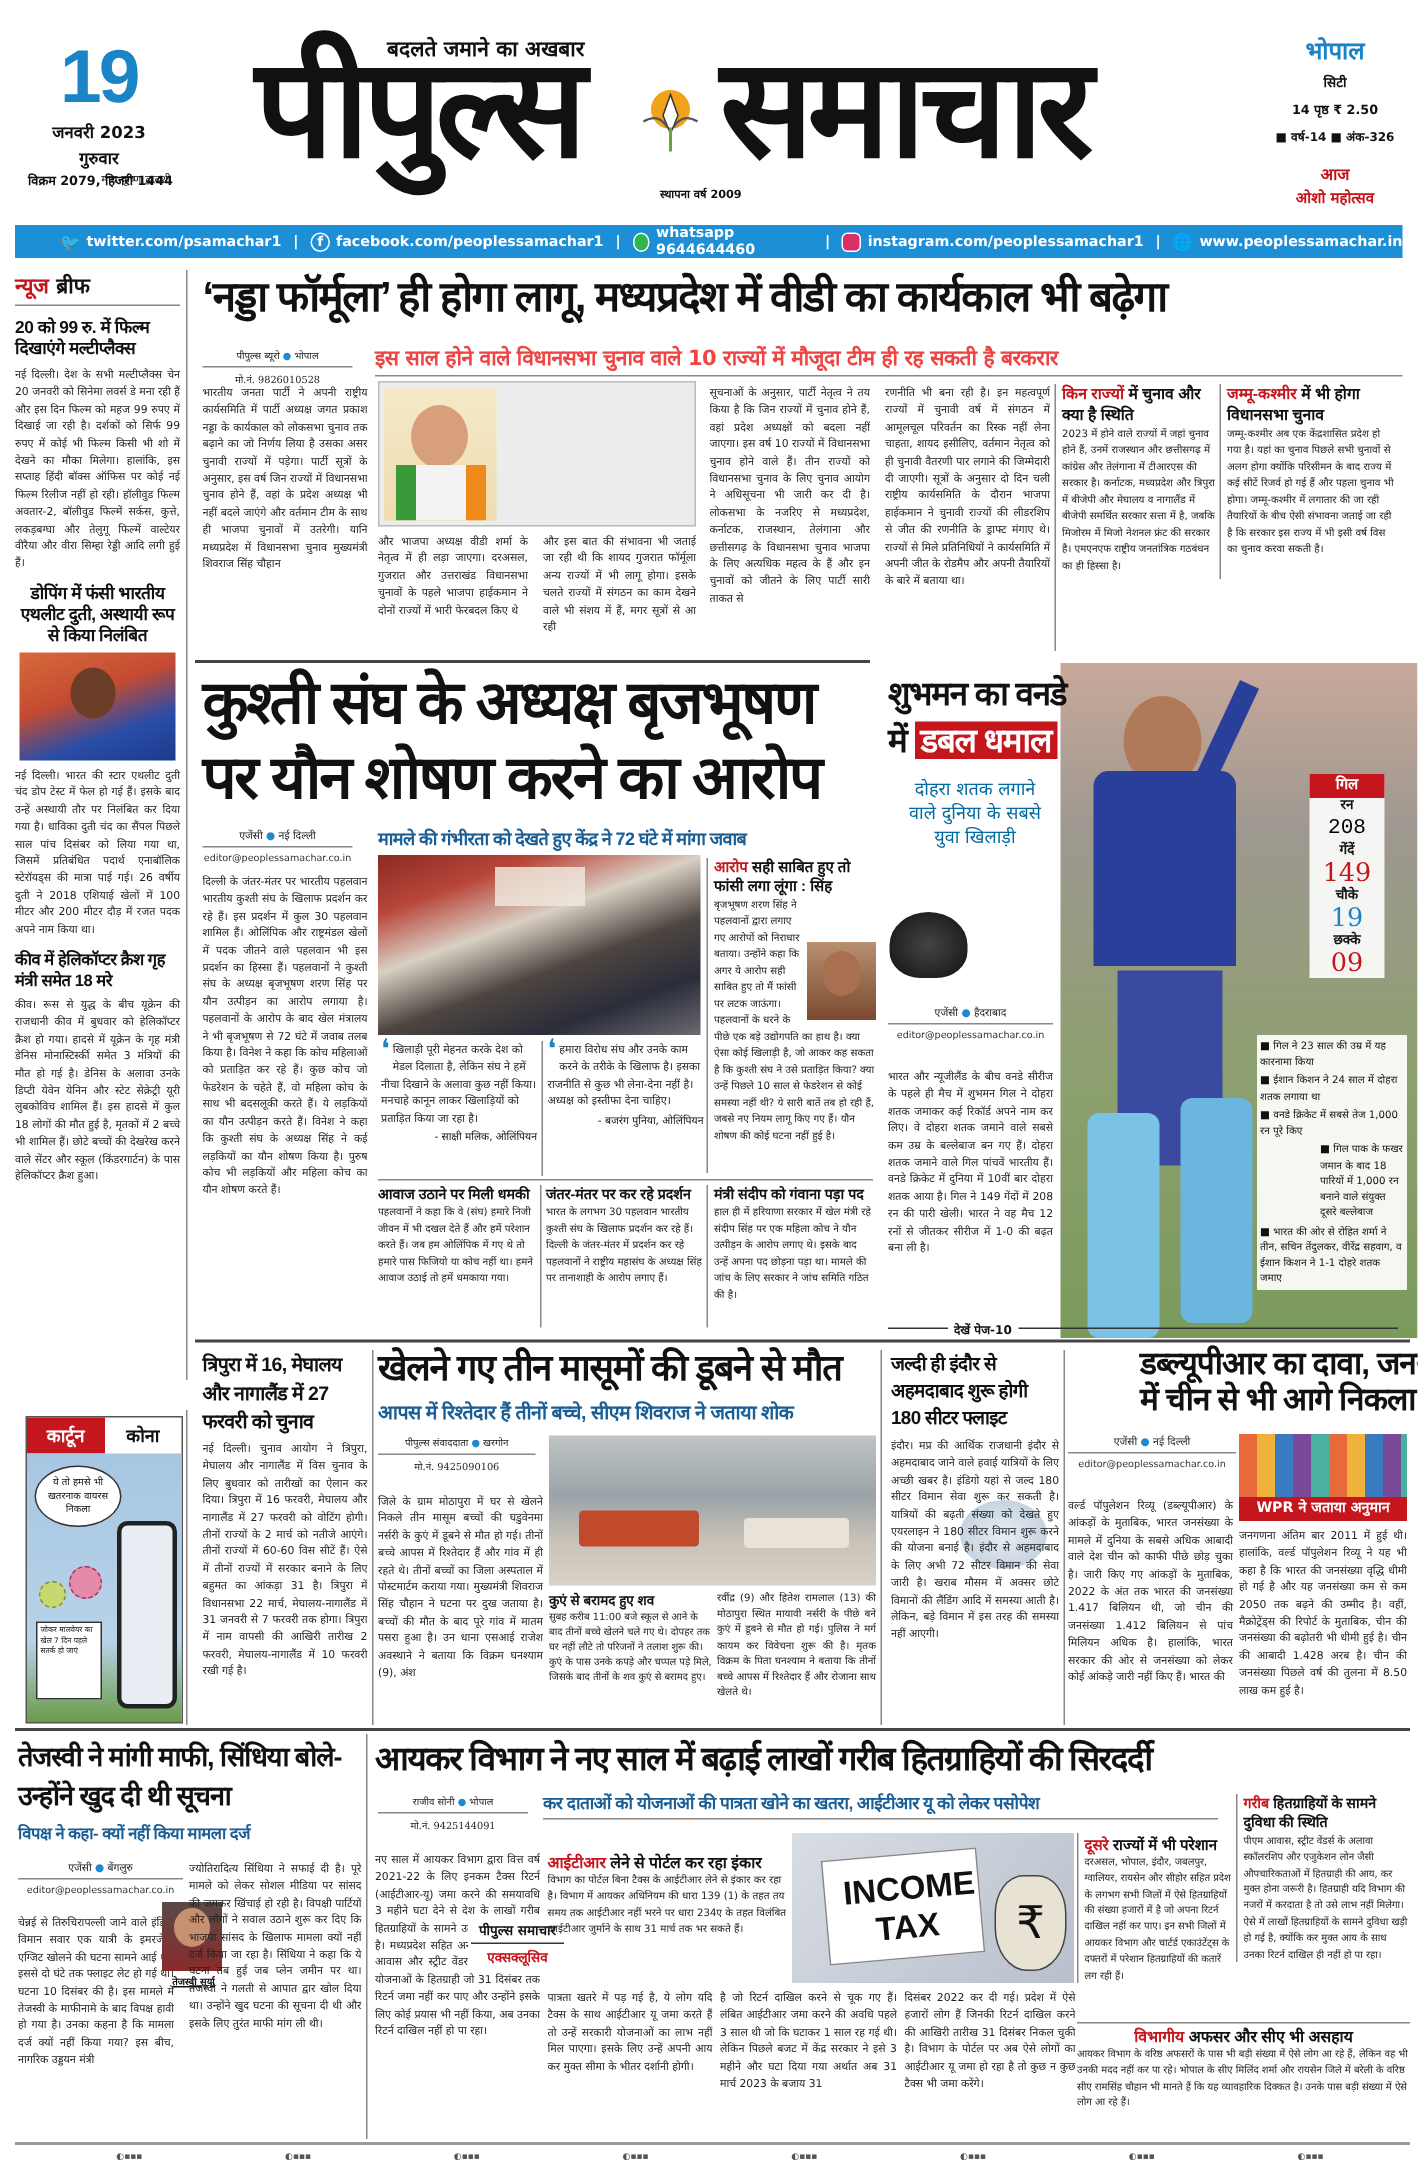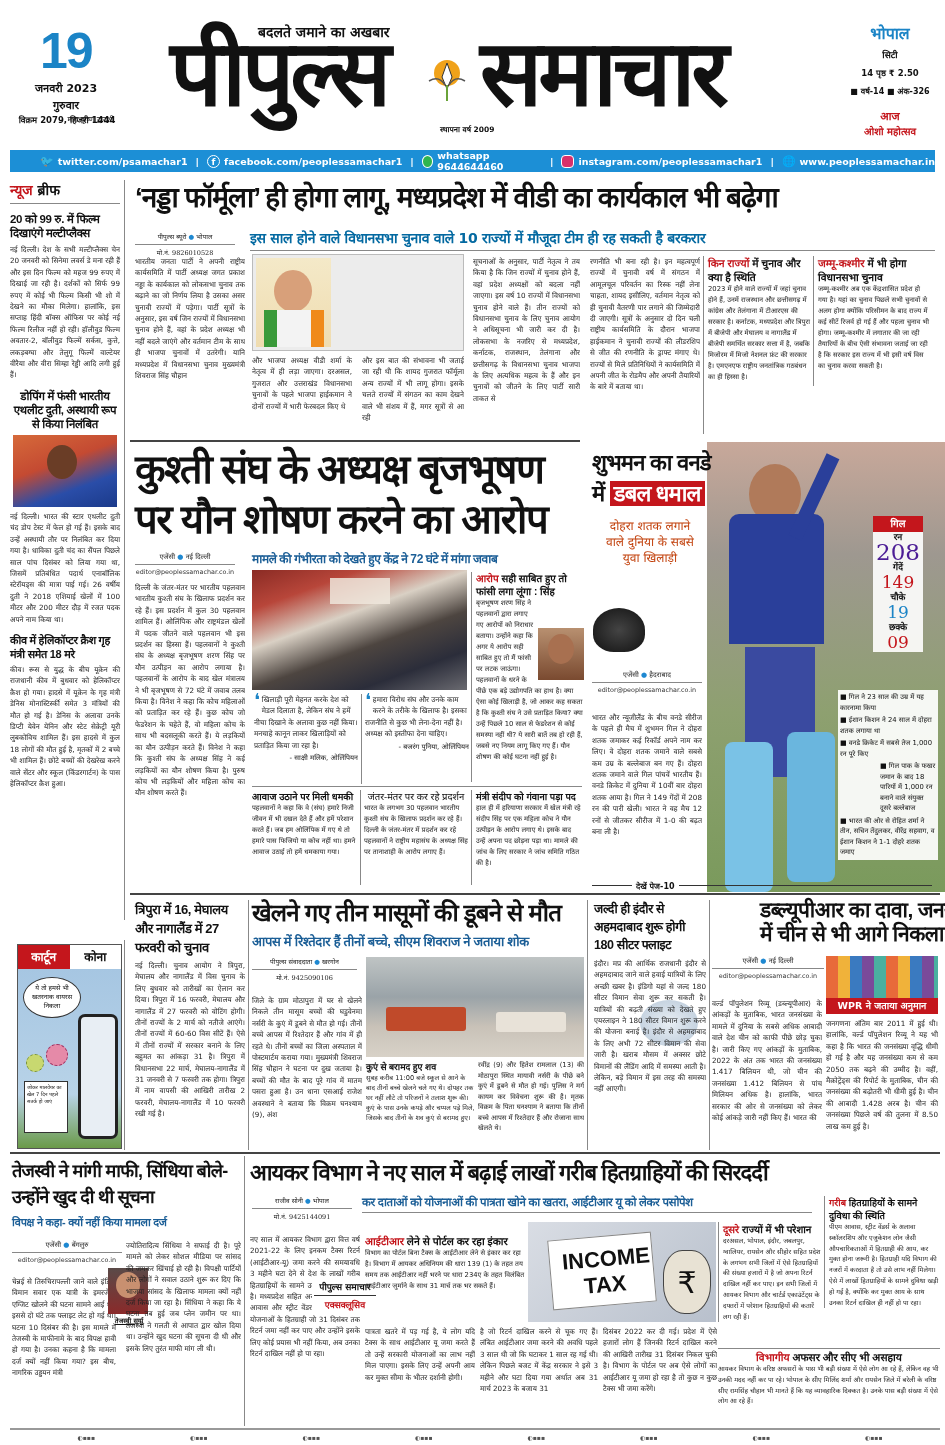--- a/index.html
+++ b/index.html
@@ -111,21 +111,21 @@
   </div>
 </div>
 <div class="vr" style="left:124px;top:940px;height:210px;"></div>
 
 <div class="abs hl" style="left:135px;top:180px;width:800px;font-size:28px;line-height:36px;white-space:nowrap;letter-spacing:-1px;">‘नड्डा फॉर्मूला’ ही होगा लागू, मध्यप्रदेश में वीडी का कार्यकाल भी बढ़ेगा</div>
 <div class="abs" style="left:135px;top:232px;width:100px;">
   <div class="byline" style="font-size:6.5px;"><span>पीपुल्स ब्यूरो</span> <span class="dot">●</span> <span>भोपाल</span></div>
   <div style="height:1px;background:#888;margin:3px 0;"></div>
   <div class="byline serif" style="font-size:6.5px;">मो.नं. 9826010528</div>
 </div>
-<div class="abs" style="left:250px;top:228px;width:685px;font-size:14px;font-weight:bold;color:#0369a1;white-space:nowrap;letter-spacing:-0.3px;border-bottom:1px solid #888;padding-bottom:3px;">इस साल होने वाले विधानसभा चुनाव वाले 10 राज्यों में मौजूदा टीम ही रह सकती है बरकरार</div>
+<div class="abs" style="left:250px;top:228px;width:685px;font-size:14px;font-weight:bold;color:#ef4444;white-space:nowrap;letter-spacing:-0.3px;border-bottom:1px solid #888;padding-bottom:3px;">इस साल होने वाले विधानसभा चुनाव वाले 10 राज्यों में मौजूदा टीम ही रह सकती है बरकरार</div>
 
 <div class="abs" style="left:252px;top:254px;width:212px;height:97px;background:#ececec;border:1px solid #bbb;">
   <div class="photo" style="left:3px;top:3px;width:75px;height:89px;background:linear-gradient(#f4e9c8,#efdcb0);">
     <div style="position:absolute;left:18px;top:12px;width:38px;height:42px;border-radius:50%;background:#d8a07a;"></div>
     <div style="position:absolute;left:8px;top:52px;width:60px;height:37px;background:linear-gradient(90deg,#3a9a3a 0%,#3a9a3a 22%,#f3f3f3 22%,#f3f3f3 78%,#f08a1a 78%);"></div>
   </div>
 </div>
 
 <p class="abs" style="left:135px;top:256px;width:110px;height:180px;overflow:hidden;">भारतीय जनता पार्टी ने अपनी राष्ट्रीय कार्यसमिति में पार्टी अध्यक्ष जगत प्रकाश नड्डा के कार्यकाल को लोकसभा चुनाव तक बढ़ाने का जो निर्णय लिया है उसका असर चुनावी राज्यों में पड़ेगा। पार्टी सूत्रों के अनुसार, इस वर्ष जिन राज्यों में विधानसभा चुनाव होने हैं, वहां के प्रदेश अध्यक्ष भी नहीं बदले जाएंगे और वर्तमान टीम के साथ ही भाजपा चुनावों में उतरेगी। यानि मध्यप्रदेश में विधानसभा चुनाव मुख्यमंत्री शिवराज सिंह चौहान</p>
 <p class="abs" style="left:252px;top:355px;width:100px;height:80px;overflow:hidden;">और भाजपा अध्यक्ष वीडी शर्मा के नेतृत्व में ही लड़ा जाएगा। दरअसल, गुजरात और उत्तराखंड विधानसभा चुनावों के पहले भाजपा हाईकमान ने दोनों राज्यों में भारी फेरबदल किए थे</p>
@@ -178,21 +178,21 @@
   <p style="text-align:left;font-size:6.8px;line-height:11px;">बृजभूषण शरण सिंह ने पहलवानों द्वारा लगाए गए आरोपों को निराधार बताया। उन्होंने कहा कि अगर ये आरोप सही साबित हुए तो मैं फांसी पर लटक जाऊंगा। पहलवानों के धरने के पीछे एक बड़े उद्योगपति का हाथ है। क्या ऐसा कोई खिलाड़ी है, जो आकर कह सकता है कि कुश्ती संघ ने उसे प्रताड़ित किया? क्या उन्हें पिछले 10 साल से फेडरेशन से कोई समस्या नहीं थी? ये सारी बातें तब हो रही हैं, जबसे नए नियम लागू किए गए हैं। यौन शोषण की कोई घटना नहीं हुई है।</p>
 </div>
 
 <div class="hr" style="left:252px;top:786px;width:330px;"></div>
 <div class="abs" style="left:252px;top:790px;width:104px;">
   <div class="cond" style="font-size:9.5px;font-weight:bold;line-height:13px;">आवाज उठाने पर मिली धमकी</div>
   <p style="text-align:left;font-size:6.8px;line-height:11px;">पहलवानों ने कहा कि वे (संघ) हमारे निजी जीवन में भी दखल देते हैं और हमें परेशान करते हैं। जब हम ओलिंपिक में गए थे तो हमारे पास फिजियो या कोच नहीं था। हमने आवाज उठाई तो हमें धमकाया गया।</p>
 </div>
 <div class="vr" style="left:360px;top:790px;height:95px;"></div>
 <div class="abs" style="left:364px;top:790px;width:104px;">
-  <div class="cond" style="font-size:9.5px;font-weight:normal;line-height:13px;text-align:center;">जंतर-मंतर पर कर रहे प्रदर्शन</div>
+  <div class="cond" style="font-size:9.5px;font-weight:bold;line-height:13px;">जंतर-मंतर पर कर रहे प्रदर्शन</div>
   <p style="text-align:left;font-size:6.8px;line-height:11px;">भारत के लगभग 30 पहलवान भारतीय कुश्ती संघ के खिलाफ प्रदर्शन कर रहे हैं। दिल्ली के जंतर-मंतर में प्रदर्शन कर रहे पहलवानों ने राष्ट्रीय महासंघ के अध्यक्ष सिंह पर तानाशाही के आरोप लगाए हैं।</p>
 </div>
 <div class="vr" style="left:471px;top:790px;height:95px;"></div>
 <div class="abs" style="left:476px;top:790px;width:106px;">
   <div class="cond" style="font-size:9.5px;font-weight:bold;line-height:13px;">मंत्री संदीप को गंवाना पड़ा पद</div>
   <p style="text-align:left;font-size:6.8px;line-height:11px;">हाल ही में हरियाणा सरकार में खेल मंत्री रहे संदीप सिंह पर एक महिला कोच ने यौन उत्पीड़न के आरोप लगाए थे। इसके बाद उन्हें अपना पद छोड़ना पड़ा था। मामले की जांच के लिए सरकार ने जांच समिति गठित की है।</p>
 </div>
 
 <div class="photo" style="left:707px;top:442px;width:238px;height:450px;background:linear-gradient(180deg,#c8a89a 0%,#9e9890 25%,#8ea070 60%,#7a9a5c 100%);">
   <div style="position:absolute;left:42px;top:22px;width:52px;height:60px;border-radius:50%;background:#b07a5a;"></div>
@@ -200,38 +200,38 @@
   <div style="position:absolute;left:38px;top:205px;width:70px;height:130px;background:#3a4aa0;"></div>
   <div style="position:absolute;left:18px;top:300px;width:48px;height:150px;background:#7ac2e6;border-radius:8px;"></div>
   <div style="position:absolute;left:80px;top:290px;width:48px;height:150px;background:#6ab6de;border-radius:8px;"></div>
   <div style="position:absolute;left:100px;top:10px;width:14px;height:90px;background:#2a3f9a;transform:rotate(25deg);"></div>
 </div>
 <div class="abs hl" style="left:592px;top:450px;font-size:22px;line-height:26px;letter-spacing:-0.8px;">शुभमन का वनडे</div>
 <div class="abs hl" style="left:592px;top:480px;font-size:22px;line-height:28px;letter-spacing:-0.8px;">
   <span>में</span>
   <span style="background:#c4161c;color:#fff;padding:0 4px;">डबल धमाल</span>
 </div>
-<div class="abs" style="left:600px;top:518px;width:100px;font-size:12px;line-height:16px;text-align:center;color:#c2410c;">दोहरा शतक लगाने वाले दुनिया के सबसे युवा खिलाड़ी</div>
+<div class="abs" style="left:600px;top:518px;width:100px;font-size:12px;line-height:16px;text-align:center;color:#0369a1;">दोहरा शतक लगाने वाले दुनिया के सबसे युवा खिलाड़ी</div>
 <div class="abs" style="left:593px;top:608px;width:52px;height:44px;border-radius:50% 50% 40% 40%;background:radial-gradient(#444,#111);"></div>
 <div class="abs" style="left:592px;top:670px;width:110px;">
   <div class="byline"><span>एजेंसी</span> <span class="dot">●</span> <span>हैदराबाद</span></div>
   <div style="height:1px;background:#888;margin:3px 0;"></div>
   <div class="email">editor@peoplessamachar.co.in</div>
 </div>
 <p class="abs" style="left:592px;top:712px;width:110px;height:165px;overflow:hidden;">भारत और न्यूजीलैंड के बीच वनडे सीरीज के पहले ही मैच में शुभमन गिल ने दोहरा शतक जमाकर कई रिकॉर्ड अपने नाम कर लिए। वे दोहरा शतक जमाने वाले सबसे कम उम्र के बल्लेबाज बन गए हैं। दोहरा शतक जमाने वाले गिल पांचवें भारतीय हैं। वनडे क्रिकेट में दुनिया में 10वीं बार दोहरा शतक आया है। गिल ने 149 गेंदों में 208 रन की पारी खेली। भारत ने वह मैच 12 रनों से जीतकर सीरीज में 1-0 की बढ़त बना ली है।</p>
 <div class="abs" style="left:592px;top:880px;width:340px;display:flex;align-items:center;gap:4px;">
   <div style="width:40px;height:1px;background:#333;"></div>
   <span style="font-size:8px;font-weight:bold;white-space:nowrap;">देखें पेज-10</span>
   <div style="flex:1;height:1px;background:#333;"></div>
 </div>
 
 <div class="abs" style="left:873px;top:516px;width:50px;background:rgba(255,255,255,0.9);text-align:center;">
   <div style="background:#c4161c;color:#fff;font-size:10px;font-weight:bold;line-height:16px;">गिल</div>
   <div style="font-size:9px;font-weight:bold;line-height:11px;">रन</div>
-  <div class="serif stat-val" style="font-size: 23px; line-height: 19px; color: #4c1d95;">208</div>
+  <div class="serif stat-val" style="font-size: 14px; line-height: 19px; color: #000000; font-family: Liberation Mono, monospace;">208</div>
   <div style="font-size:9px;font-weight:bold;line-height:11px;">गेंदें</div>
   <div class="serif stat-val" style="font-size: 17px; line-height: 19px; color: rgb(196, 22, 28);">149</div>
   <div style="font-size:9px;font-weight:bold;line-height:11px;">चौके</div>
   <div class="serif stat-val" style="font-size: 17px; line-height: 19px; color: rgb(27, 132, 198);">19</div>
   <div style="font-size:9px;font-weight:bold;line-height:11px;">छक्के</div>
   <div class="serif stat-val" style="font-size: 17px; line-height: 19px; color: rgb(196, 22, 28);">09</div>
 </div>
 
 <div class="abs" style="left:838px;top:690px;width:100px;background:rgba(255,255,255,0.92);padding:2px;">
   <div class="bullet" style="font-size:6.8px;line-height:10.5px;margin-bottom:2px;">गिल ने 23 साल की उम्र में यह कारनामा किया</div>

